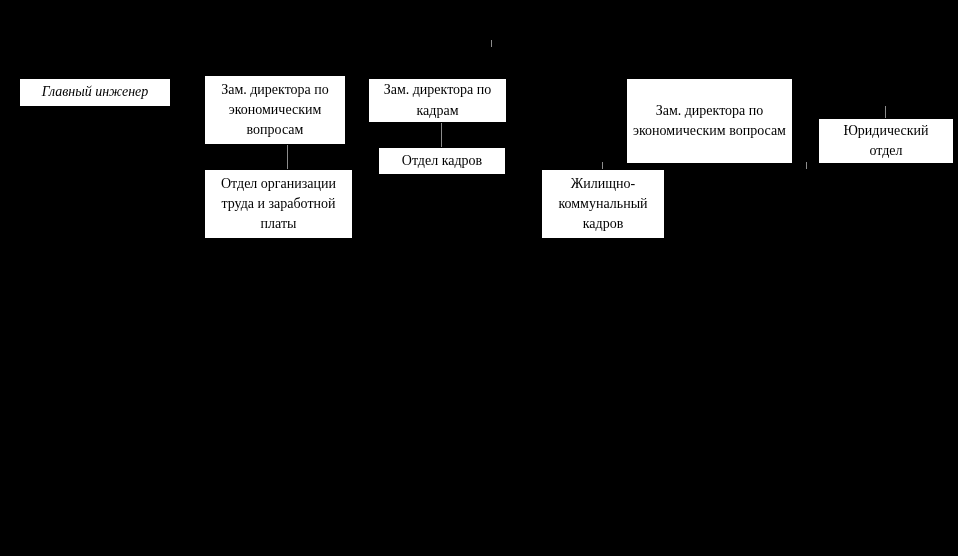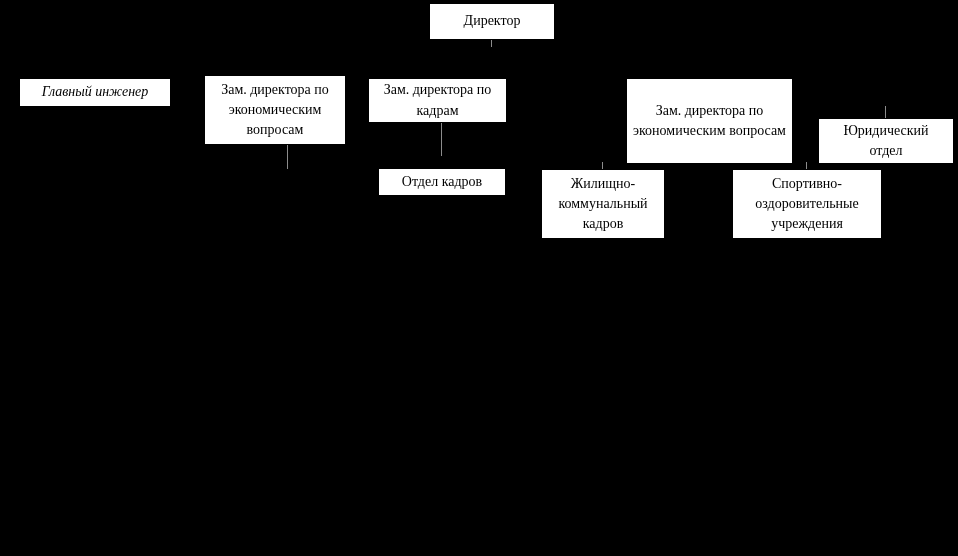--- a/index.html
+++ b/index.html
@@ -35,21 +35,21 @@
     background: #8c8c8c;
   }
 
   
   .n-director        { left: 429px; top: 3px;   width: 126px; height: 37px; }
   .n-chief-engineer  { left: 19px;  top: 78px;  width: 152px; height: 29px; font-style: italic; }
   .n-labor-safety    { left: 6px;   top: 134px; width: 172px; height: 53px; }
   .n-deputy-econ     { left: 204px; top: 75px;  width: 142px; height: 70px; }
   .n-labor-org       { left: 204px; top: 169px; width: 149px; height: 70px; }
   .n-deputy-hr       { left: 368px; top: 78px;  width: 139px; height: 45px; }
-  .n-hr-dept         { left: 378px; top: 168px; width: 128px; height: 28px; justify-content: center; }
+  .n-hr-dept         { left: 378px; top: 147px; width: 128px; height: 28px; justify-content: center; }
   .n-deputy-econ2    { left: 626px; top: 78px;  width: 167px; height: 86px; }
   .n-legal           { left: 818px; top: 118px; width: 136px; height: 46px; padding: 1px 12px; }
   .n-housing         { left: 541px; top: 169px; width: 124px; height: 70px; }
   .n-sports          { left: 732px; top: 169px; width: 150px; height: 70px; }
 
   
   .c-director { left: 491px; top: 40px;  height: 7px;  }
   .c-econ     { left: 287px; top: 145px; height: 24px; }
   .c-hr       { left: 441px; top: 123px; height: 33px; }
   .c-legal    { left: 885px; top: 106px; height: 12px; }
@@ -61,33 +61,33 @@
 
 <div class="stage">
 
   <div class="connector c-director"></div>
   <div class="connector c-econ"></div>
   <div class="connector c-hr"></div>
   <div class="connector c-legal"></div>
   <div class="connector c-housing"></div>
   <div class="connector c-sports"></div>
 
-  <div class="node n-director">
-    <span>Директор</span>
-  </div>
 
   <div class="node n-chief-engineer">
     <span>Главный инженер</span>
   </div>
 
 
   <div class="node n-deputy-econ">
     <span>Зам. директора по экономическим вопросам</span>
   </div>
 
+  <div class="node n-labor-org">
+    <span>Отдел организации труда и заработной платы</span>
+  </div>
 
   <div class="node n-deputy-hr">
     <span>Зам. директора по кадрам</span>
   </div>
 
   <div class="node n-hr-dept">
     <span>Отдел кадров</span>
   </div>
 
   <div class="node n-deputy-econ2">
@@ -95,17 +95,14 @@
   </div>
 
   <div class="node n-legal">
     <span>Юридический отдел</span>
   </div>
 
   <div class="node n-housing">
     <span>Жилищно-коммунальный кадров</span>
   </div>
 
-  <div class="node n-sports">
-    <span>Спортивно-оздоровительные учреждения</span>
-  </div>
 
 </div>
 
 </body></html>

